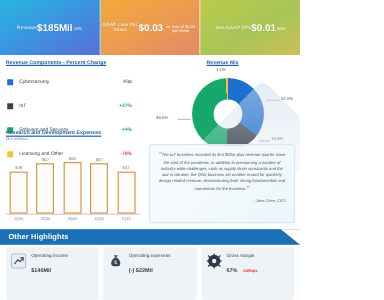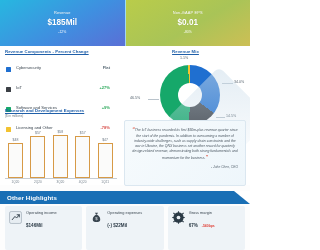--- a/index.html
+++ b/index.html
@@ -8,21 +8,21 @@
     background:#ffffff;
     font-family:"Liberation Sans","DejaVu Sans",sans-serif;
     color:#2b3a46;
     position:relative;
   }
   .page{width:250px;height:250px;position:relative;background:#fdfdfd;}
 
   
   .kpi-strip{display:flex;width:250px;height:46px;}
   .kpi{
-    flex:1;display:flex;flex-direction:column;align-items:center;
+    flex:1;display:flex;flex-direction:row;align-items:center;
     justify-content:center;color:#ffffff;text-align:center;
     border-right:1px solid rgba(255,255,255,.55);
     padding:2px 1px;box-sizing:border-box;
   }
   .kpi:last-child{border-right:none;}
   .kpi-label{font-size:3.9px;letter-spacing:.15px;line-height:1.1;
     text-shadow:0 0 1px rgba(0,0,0,.12);}
   .kpi-value{font-size:8.2px;font-weight:bold;margin-top:3px;line-height:1;
     text-shadow:0 0 1px rgba(0,0,0,.15);}
   .kpi-sub{font-size:3.4px;margin-top:4px;line-height:1.1;opacity:.95;}
@@ -135,20 +135,25 @@
 </head>
 <body>
 
 <div class="page">
 
   <div class="kpi-strip">
     <div class="kpi k1">
       <div class="kpi-label">Revenue</div>
       <div class="kpi-value">$185Mil</div>
       <div class="kpi-sub">-12%</div>
+    </div>
+    <div class="kpi k3">
+      <div class="kpi-label">GAAP Loss Per Share</div>
+      <div class="kpi-value">$0.03</div>
+      <div class="kpi-sub">vs. loss of $0.04 per share</div>
     </div>
     <div class="kpi k4">
       <div class="kpi-label">Non-GAAP EPS</div>
       <div class="kpi-value">$0.01</div>
       <div class="kpi-sub">-80%</div>
     </div>
   </div>
 
   <div class="mid">
 

